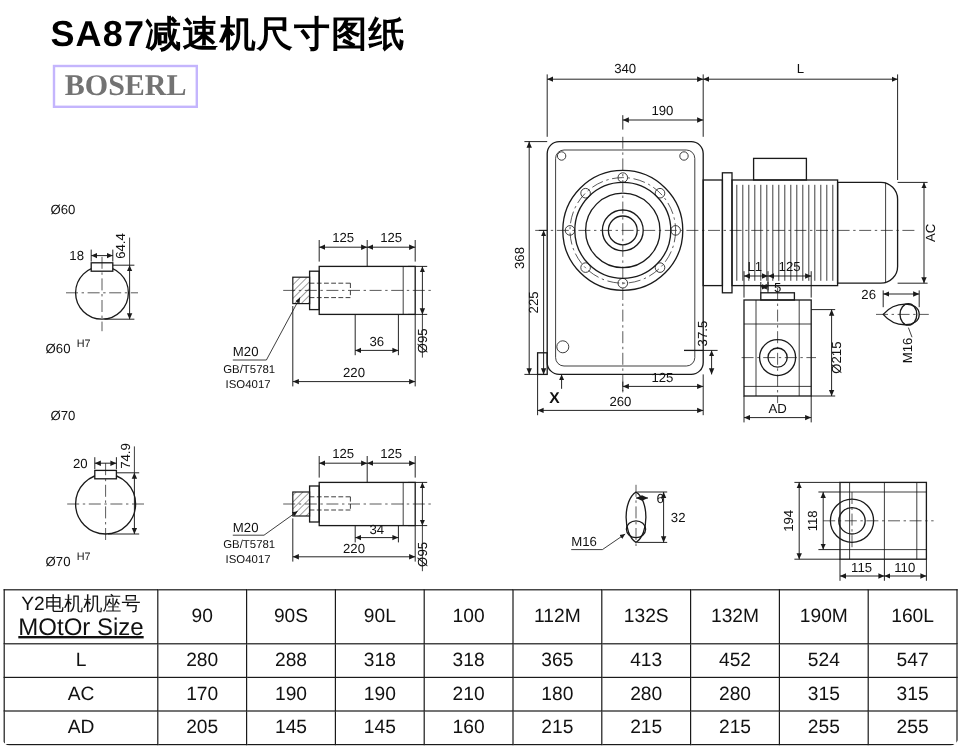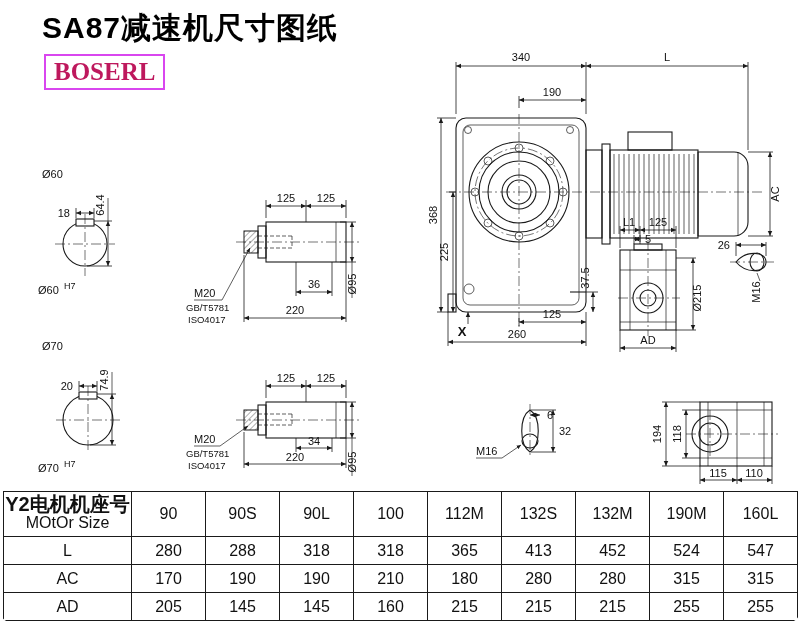--- a/index.html
+++ b/index.html
@@ -1,34 +1,34 @@
 <!DOCTYPE html>
 <html><head>
 <meta charset="utf-8">
 <style>
   html,body{margin:0;padding:0;background:#fff;}
   #stage{position:relative;width:800px;height:622px;background:#fff;overflow:hidden;font-family:"Liberation Sans",sans-serif;border-radius:11px;}
   .page-title{position:absolute;left:42px;top:8px;font-size:30px;font-weight:700;color:#000;letter-spacing:1px;}
-  .brand{position:absolute;left:44px;top:54px;border:2px solid #d946ef;padding:0 8px;line-height:32px;
-         font-family:"Liberation Serif",serif;font-weight:700;font-size:25px;color:#be185d;background:#fff;}
+  .brand{position:absolute;left:44px;top:54px;border:2px solid #c4b5fd;padding:0 8px;line-height:32px;
+         font-family:"Liberation Serif",serif;font-weight:700;font-size:25px;color:#737373;background:#fff;}
   svg text{font-family:"Liberation Sans",sans-serif;font-size:11px;fill:#111;}
   .sm{font-size:9.5px}.sup{font-size:9px}.bold{font-weight:bold;font-size:13px}
   .ln{fill:none;stroke:#1a1a1a;stroke-width:1.1}
   .lnw{fill:#fff;stroke:#1a1a1a;stroke-width:1.1}
   .thin{fill:none;stroke:#1a1a1a;stroke-width:.7}
   .dim{fill:none;stroke:#1a1a1a;stroke-width:.8}
   .cl{fill:none;stroke:#1a1a1a;stroke-width:.6;stroke-dasharray:10 3 2 3}
   .dash{fill:none;stroke:#1a1a1a;stroke-width:.7;stroke-dasharray:4 2}
   .hatched{fill:url(#hatch);stroke:#1a1a1a;stroke-width:1}
   .size-table{position:absolute;left:3px;top:491px;width:794px;border-collapse:collapse;table-layout:fixed;}
   .size-table td{border:1px solid #1a1a1a;text-align:center;vertical-align:middle;font-size:16px;color:#111;padding:0;}
   .size-table tr.hdr td{height:44px;}
   .size-table tr.data td{height:27px;}
-  .hd-cn{font-size:20px;line-height:18px;font-weight:bold;}
-  .hd-en{font-size:16px;line-height:20px;}
+  .hd-cn{font-size:16px;line-height:18px;}
+  .hd-en{font-size:20px;line-height:20px;text-decoration:underline;}
 </style>
 </head>
 <body>
 
 <div id="stage">
 
   <div class="page-title">SA87减速机尺寸图纸</div>
   <div class="brand">BOSERL</div>
 
   <svg width="800" height="492" viewBox="0 0 800 492">

